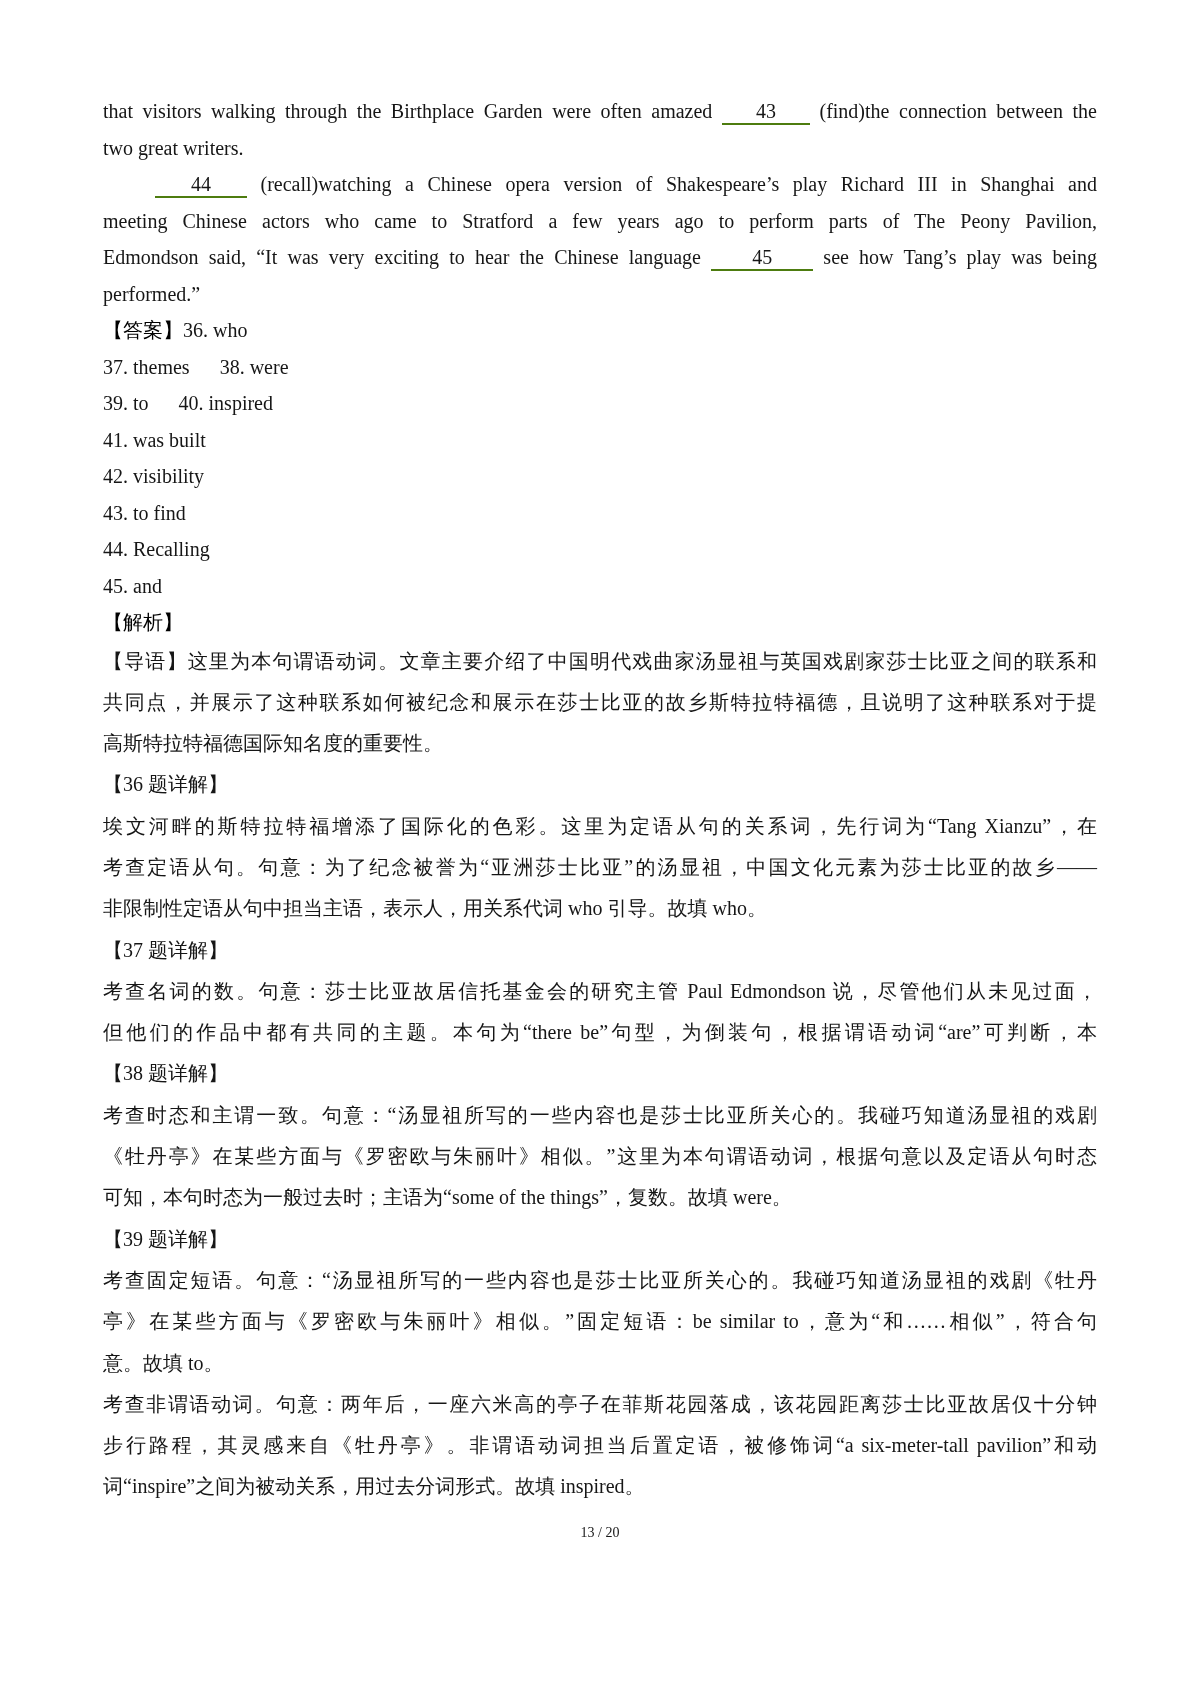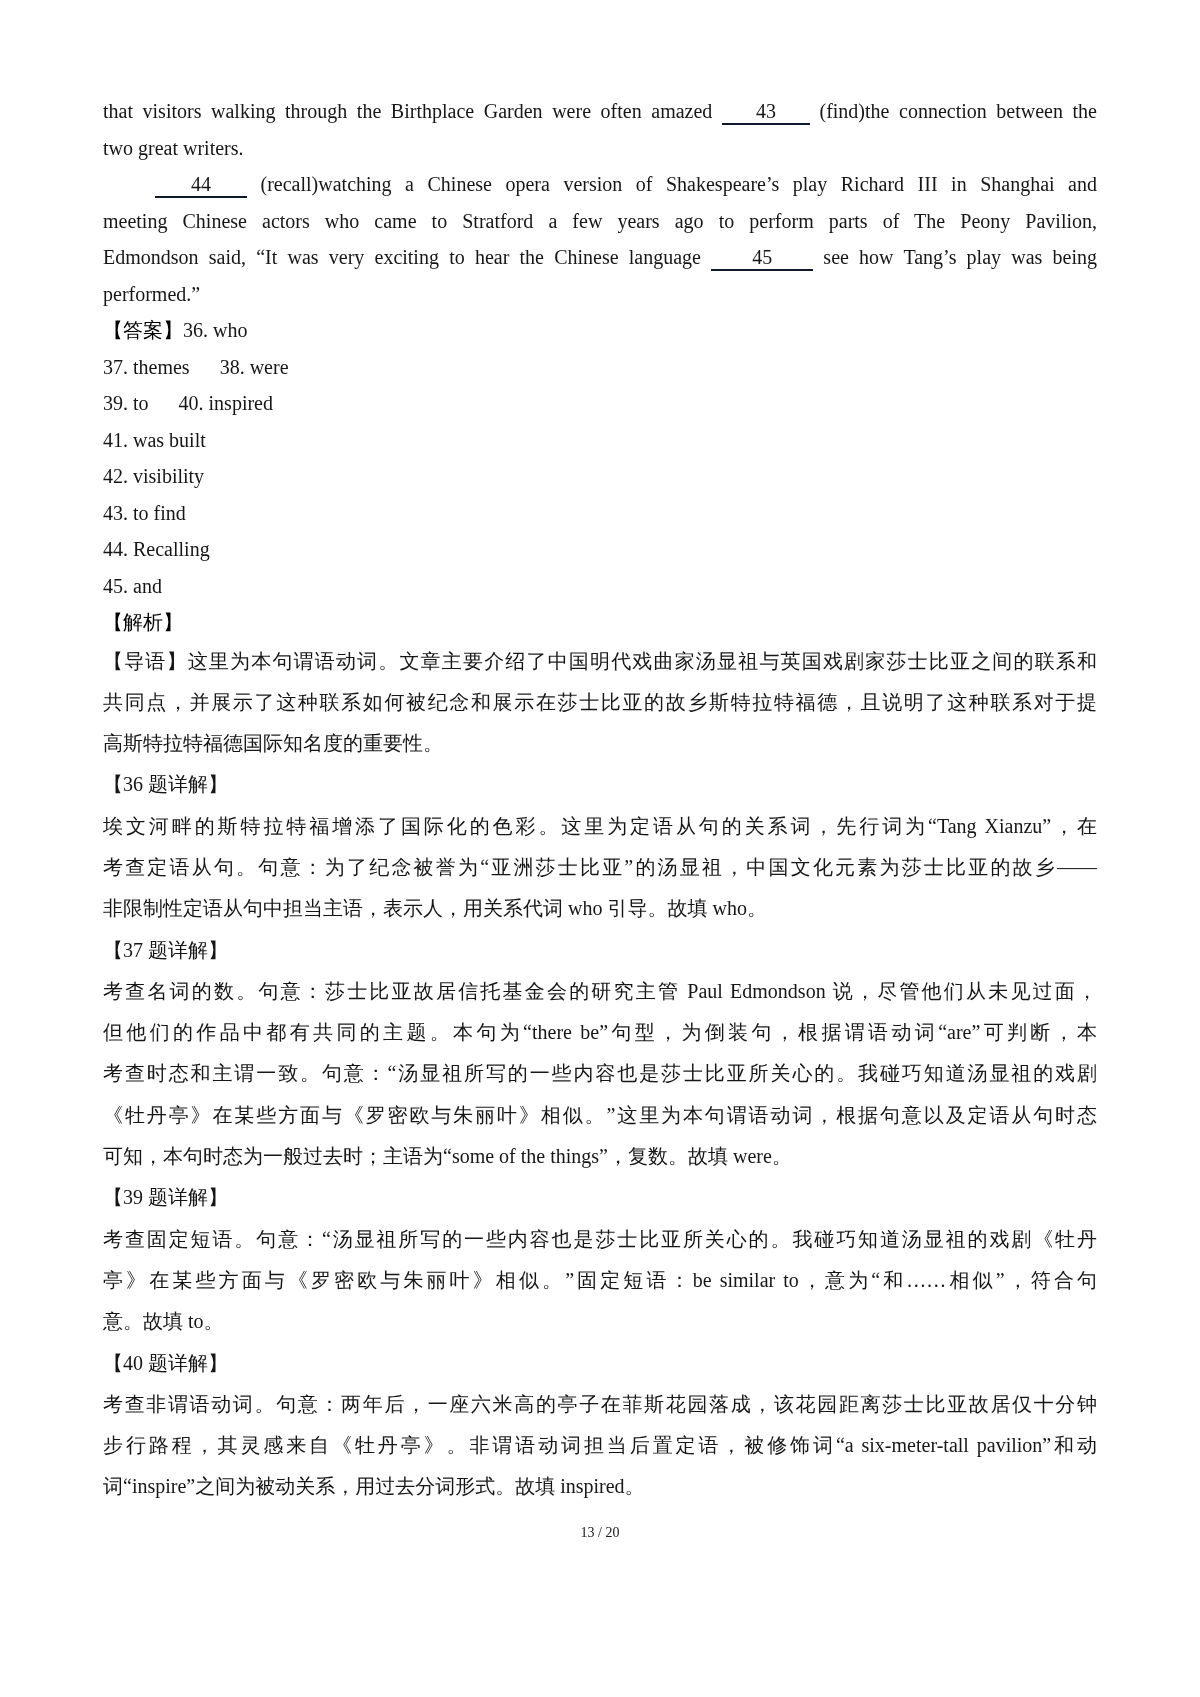--- a/index.html
+++ b/index.html
@@ -16,21 +16,21 @@
   }
   .secA .ln { line-height:36.5px; height:36.5px; }
   .secB .ln { line-height:41.3px; height:41.3px; }
   .ln { white-space:normal; }
   .jl { text-align:justify; text-align-last:justify; }
   .indent { text-indent:52px; }
   .blue { color:#000000; }
   .blank {
     display:inline-block;
     height:23px; line-height:23px;
-    border-bottom:2px solid #0f172a;
+    border-bottom:2px solid #4d7c0f;
     text-align:right; text-align-last:center;
     text-indent:0;
   }
   .b43 { width:88px; }
   .b44 { width:92px; }
   .b45 { width:102px;margin-top:7px; }
   .footer {
     text-align:center; text-align-last:center;
     line-height:40px; margin-top:5px;
     font-size:14px;
@@ -79,28 +79,28 @@
     <div class="ln jl">【导语】这里为本句谓语动词。文章主要介绍了中国明代戏曲家汤显祖与英国戏剧家莎士比亚之间的联系和</div>
     <div class="ln jl">共同点，并展示了这种联系如何被纪念和展示在莎士比亚的故乡斯特拉特福德，且说明了这种联系对于提</div>
     <div class="ln">高斯特拉特福德国际知名度的重要性。</div>
     <div class="ln">【36 题详解】</div>
     <div class="ln jl">埃文河畔的斯特拉特福增添了国际化的色彩。这里为定语从句的关系词，先行词为“Tang Xianzu”，在</div>
     <div class="ln jl">考查定语从句。句意：为了纪念被誉为“亚洲莎士比亚”的汤显祖，中国文化元素为莎士比亚的故乡——</div>
     <div class="ln">非限制性定语从句中担当主语，表示人，用关系代词 who 引导。故填 who。</div>
     <div class="ln">【37 题详解】</div>
     <div class="ln jl">考查名词的数。句意：莎士比亚故居信托基金会的研究主管 Paul Edmondson 说，尽管他们从未见过面，</div>
     <div class="ln jl">但他们的作品中都有共同的主题。本句为“there be”句型，为倒装句，根据谓语动词“are”可判断，本</div>
+    <div class="ln">【38 题详解】</div>
     <div class="ln jl">考查时态和主谓一致。句意：“汤显祖所写的一些内容也是莎士比亚所关心的。我碰巧知道汤显祖的戏剧</div>
     <div class="ln jl">《牡丹亭》在某些方面与《罗密欧与朱丽叶》相似。”这里为本句谓语动词，根据句意以及定语从句时态</div>
     <div class="ln">可知，本句时态为一般过去时；主语为“some of the things”，复数。故填 were。</div>
     <div class="ln">【39 题详解】</div>
     <div class="ln jl">考查固定短语。句意：“汤显祖所写的一些内容也是莎士比亚所关心的。我碰巧知道汤显祖的戏剧《牡丹</div>
     <div class="ln jl">亭》在某些方面与《罗密欧与朱丽叶》相似。”固定短语：be similar to，意为“和……相似”，符合句</div>
     <div class="ln">意。故填 to。</div>
-    <div class="ln">【40 题详解】</div>
     <div class="ln jl">考查非谓语动词。句意：两年后，一座六米高的亭子在菲斯花园落成，该花园距离莎士比亚故居仅十分钟</div>
     <div class="ln jl">步行路程，其灵感来自《牡丹亭》。非谓语动词担当后置定语，被修饰词“a six-meter-tall pavilion”和动</div>
     <div class="ln">词“inspire”之间为被动关系，用过去分词形式。故填 inspired。</div>
   </div>
 
   <div class="footer">13 / 20</div>
 
 </div>
 
 </body></html>

